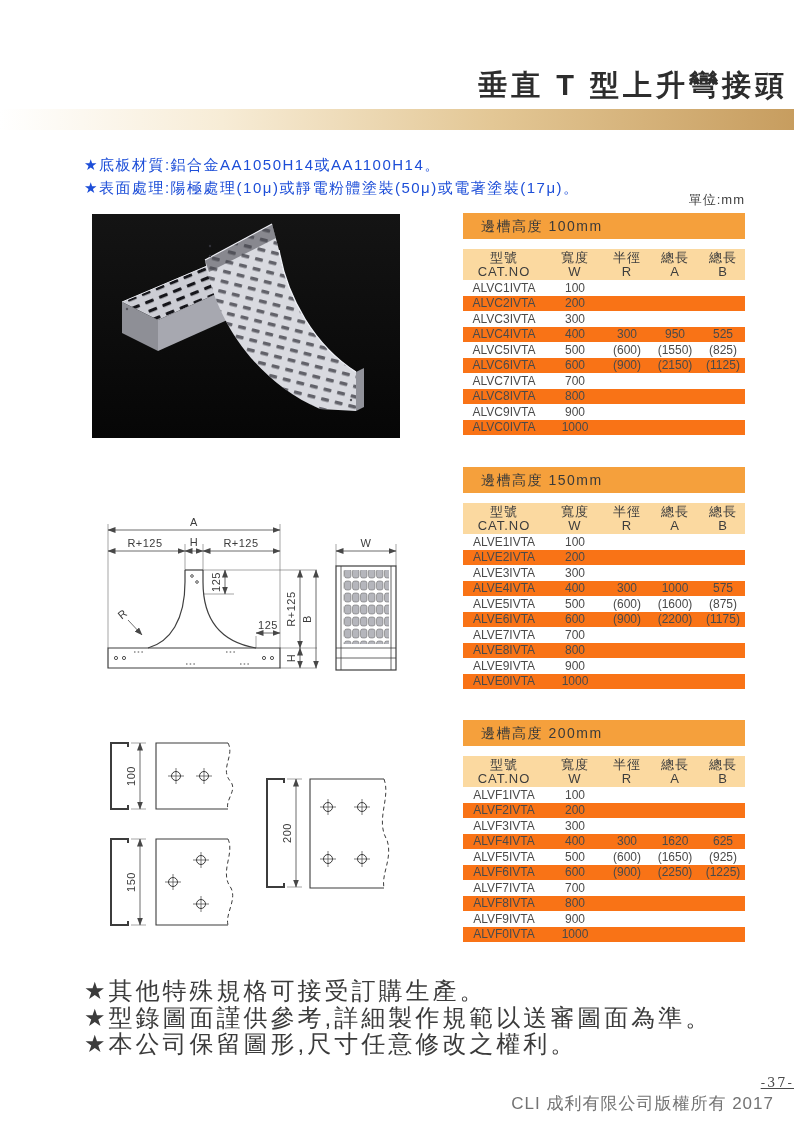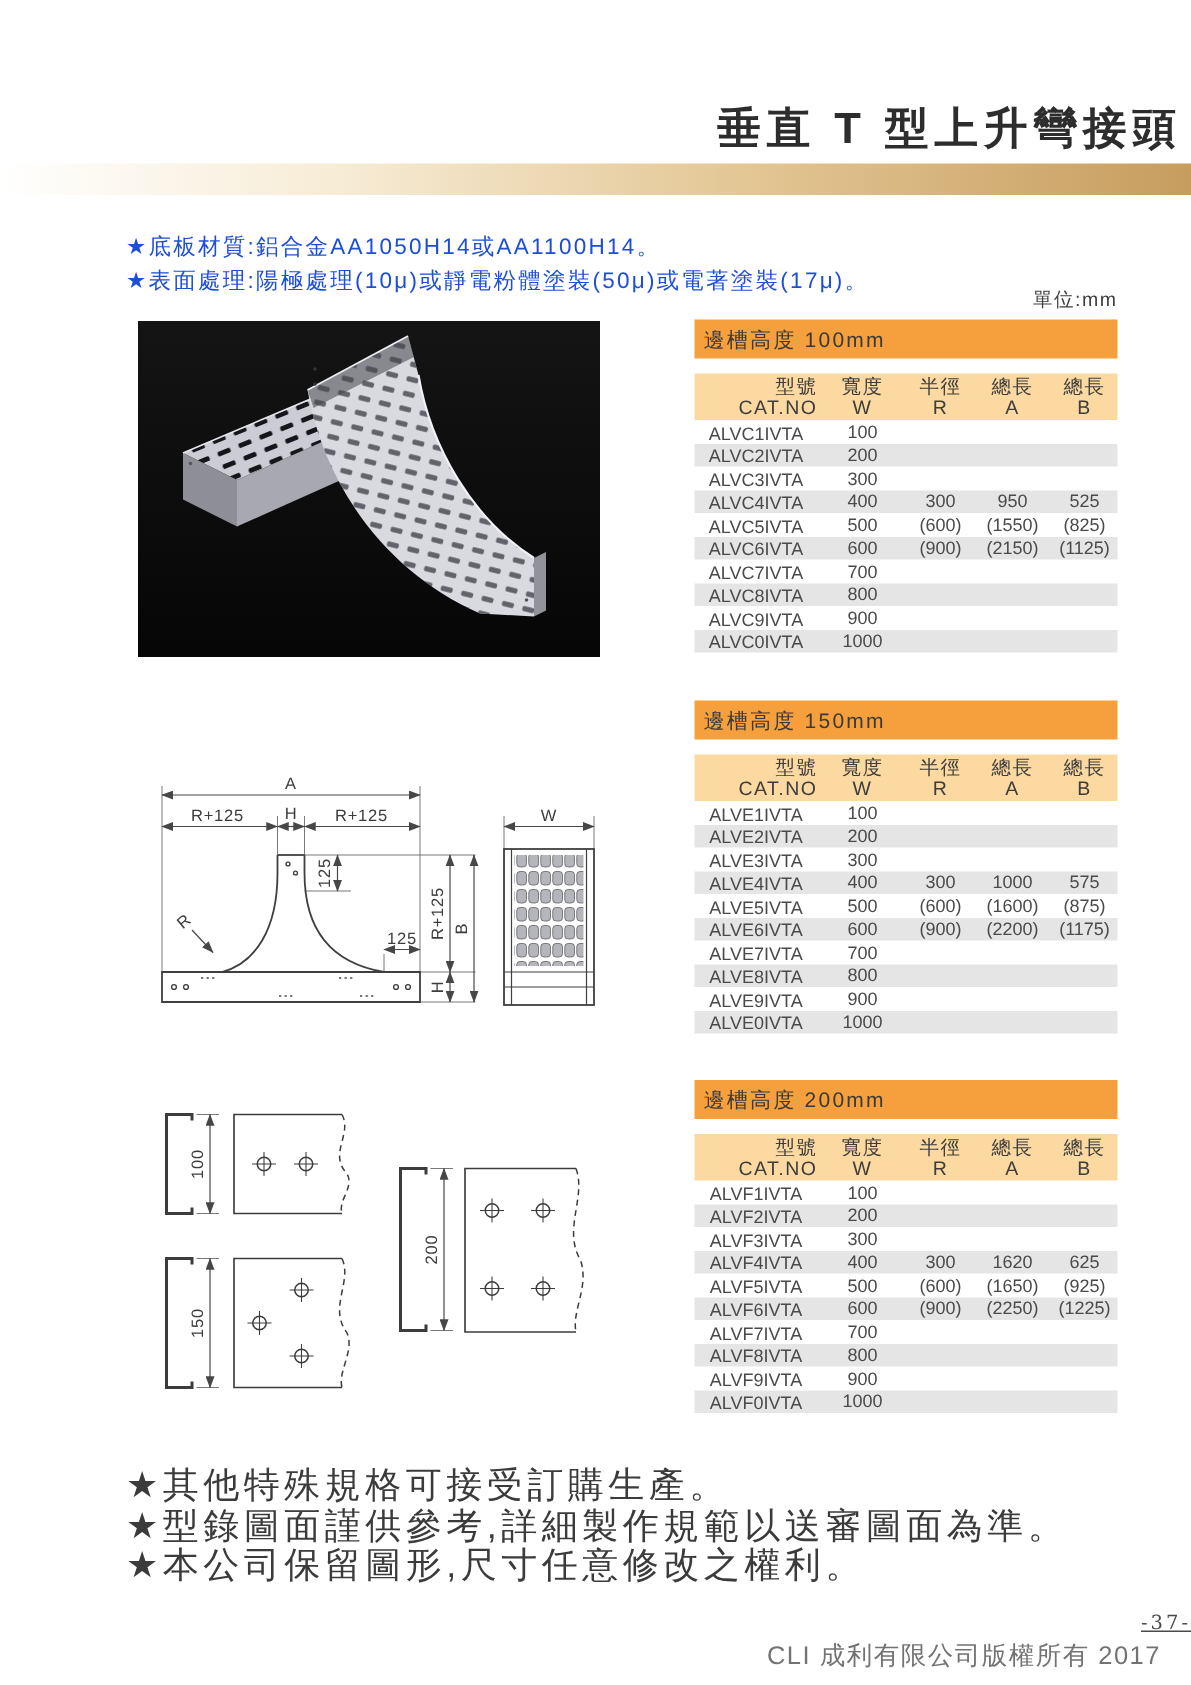--- a/index.html
+++ b/index.html
@@ -9,29 +9,29 @@
   .title { position:absolute; top:54px; right:6px; font-size:29px; font-weight:700;
            letter-spacing:4px; color:#2d2d2d; white-space:nowrap; }
   .gold-rule { position:absolute; top:97px; left:0; width:794px; height:21px;
            background:linear-gradient(90deg,#ffffff 0%,#f7ecd6 28%,#e3c795 62%,#c79d5f 100%); }
   .top-notes { position:absolute; top:141px; left:84px; font-size:15px; line-height:23px;
            letter-spacing:1.5px; color:#1d4ed8; }
   .unit-label { position:absolute; top:179px; left:463px; width:282px; text-align:right;
            font-size:13px; letter-spacing:1px; color:#3e3e3e; }
   .section { position:absolute; left:463px; width:282px; }
   .sec-bar { height:26px; background:#F5A03C; color:#3a3a3a; font-size:14px; line-height:26px;
-           padding-left:6px; letter-spacing:1.5px; }
+           padding-left:18px; letter-spacing:1.5px; }
   .thead { margin-top:10px; height:31px; background:#FBD9A0; display:flex; }
   .th { display:flex; flex-direction:column; justify-content:center; align-items:center;
         font-size:13px; line-height:14px; color:#3d3d3d; letter-spacing:1px; }
   .trow { height:15.5px; display:flex; }
-  .trow.alt { background:#e5e5e5; }
+  .trow.alt { background:#f97316; }
   .tc { font-size:12px; color:#4a4a4a; display:flex; align-items:center; justify-content:center;
         white-space:nowrap; }
-  .w0 { width:82px;align-items:flex-end; } .w1 { width:60px; } .w2 { width:44px; } .w3 { width:52px; } .w4 { width:44px; }
+  .w0 { width:82px; } .w1 { width:60px; } .w2 { width:44px; } .w3 { width:52px; } .w4 { width:44px; }
   .photo-box { position:absolute; left:92px; top:202px; width:308px; height:224px; }
   .draw-mid { position:absolute; left:88px; top:496px; width:330px; height:190px; }
   .draw-bot { position:absolute; left:88px; top:716px; width:320px; height:220px; }
   .bottom-notes { position:absolute; top:966px; left:84px; font-size:24px; line-height:26.5px;
            letter-spacing:3px; color:#3b3b3b; }
   .page-num { position:absolute; top:1063px; left:0; width:794px; text-align:right;
            font-family:"DejaVu Serif",serif; font-size:13px; letter-spacing:2px; color:#4a4a4a;text-decoration:underline; }
   .copyright { position:absolute; top:1080px; right:20px; font-size:17px; letter-spacing:1px;
            color:#737373; white-space:nowrap; }
   svg text { font-family:"Liberation Sans","DejaVu Sans",sans-serif; fill:#3c3c3c; }

